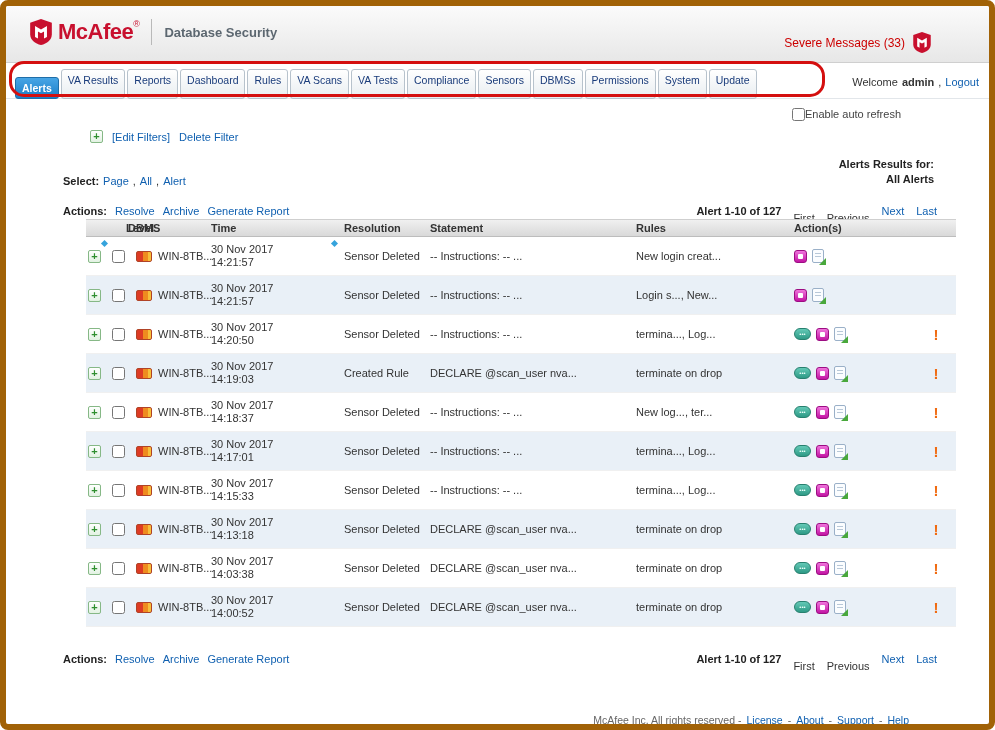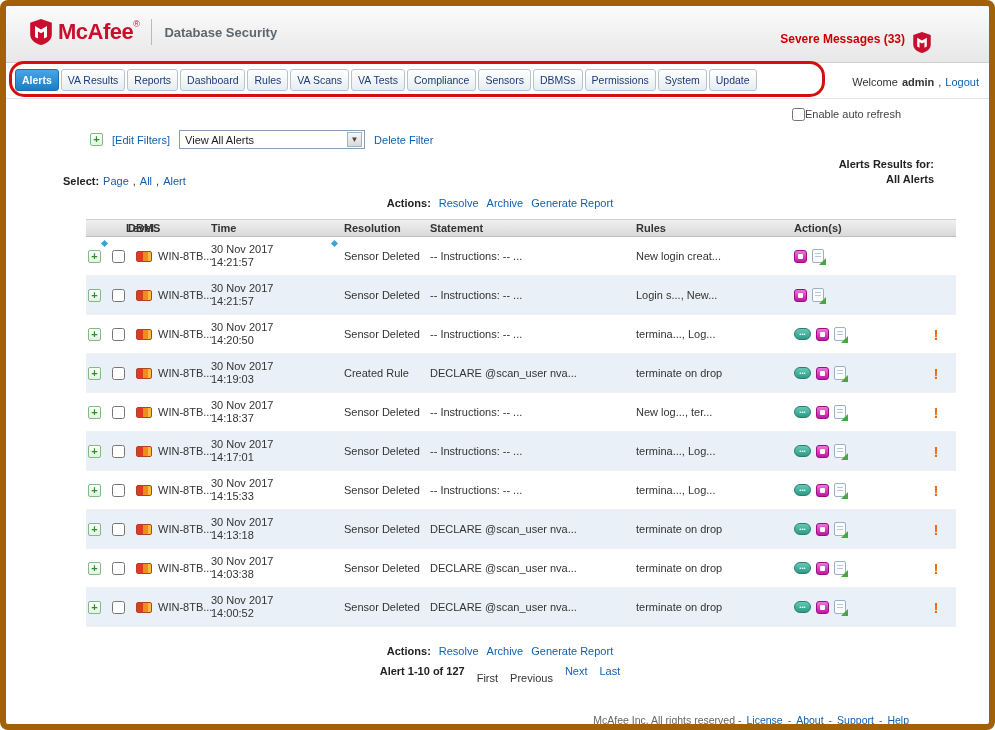--- a/index.html
+++ b/index.html
@@ -12,32 +12,32 @@
   
   .top-header { position:absolute; top:0; left:0; right:0; height:57px;
                 background:linear-gradient(#fbfbfb,#e7e7e7); border-bottom:1px solid #cfcfcf; }
   .brand-wrap { position:absolute; left:24px; top:13px; display:flex; align-items:center; }
   .shield { display:inline-flex; line-height:0; }
   .brand-text { color:var(--brand-red,#c8102e); font-size:22px; font-weight:bold;
                 letter-spacing:-0.5px; margin-left:6px; }
   .brand-sup { font-size:9px; vertical-align:top; font-weight:normal; }
   .brand-divider { width:1px; height:26px; background:#b9b9b9; margin:0 12px; }
   .product-name { color:#5c6770; font-size:13px; font-weight:bold; }
-  .severe-wrap { position:absolute; right:58px; bottom:9px; display:flex; align-items:flex-start; gap:8px;font-weight:bold; }
+  .severe-wrap { position:absolute; right:58px; bottom:9px; display:flex; align-items:center; gap:8px; }
   .severe-text { color:var(--severe-red,#cc0000); font-size:12px; cursor:pointer; }
 
   
   .tabbar { position:absolute; top:57px; left:0; right:0; height:36px; background:#fff;
             border-bottom:1px solid #e2e6ea; }
   .tabs { position:absolute; left:9px; top:6px; display:flex; gap:2px; }
   .tab { font-size:10.5px; color:var(--tab-text,#1a3c7b); padding:4px 6px;
          border:1px solid #b7c2cc; border-radius:3px; background:linear-gradient(#ffffff,#e8edf1);
          cursor:pointer; white-space:nowrap; }
   .tab.active { background:linear-gradient(#47a5e5,var(--active-tab-blue,#1b7ec7));
-                color:#fff; border-color:#1f6ea8; font-weight:bold; }
+                color:#fff; border-color:#1f6ea8; font-weight:bold;margin-top:8px; }
   .welcome { position:absolute; right:10px; top:13px; font-size:11px; color:#333;
              display:flex; gap:4px; align-items:center; }
   .welcome b { font-weight:bold; }
   .tab-annotation { position:absolute; left:3px; top:55px; width:816px; height:36px;
                     border:3px solid #d40f0f; border-radius:15px; pointer-events:none; z-index:5; }
 
   
   .lnk { color:var(--link-blue,#1060b0); cursor:pointer; text-decoration:none; }
   .lbl { font-weight:bold; color:#222; }
 
@@ -56,21 +56,21 @@
                    padding:0 2px 0 5px; font-size:11px; color:#222; cursor:pointer; }
   .arrow-box { width:15px; height:15px; background:linear-gradient(#f7f7f7,#d9d9d9);
                border:1px solid #a8b2bc; display:flex; align-items:center; justify-content:center;
                font-size:8px; color:#444; }
 
   .results-for { position:absolute; top:151px; right:55px; text-align:right; font-size:11px;
                  font-weight:bold; color:#222; line-height:15px; }
 
   .select-row { position:absolute; top:169px; left:57px; font-size:11px; display:flex; gap:4px; }
   .actions-row { position:absolute; left:57px; right:52px; font-size:11px;
-                 display:flex; justify-content:space-between; align-items:center;flex-direction:column; }
+                 display:flex; justify-content:space-between; align-items:center; }
   .actions-row.top { top:191px; }
   .actions-row.bottom { top:639px; }
   .actions-left { display:flex; gap:8px; }
   .pager { display:flex; gap:12px; align-items:center;justify-content:space-between; }
   .pager .range { font-weight:bold; color:#222; }
   .pager .pg-static { color:#333;margin-top:15px; }
 
   
   .table { position:absolute; top:213px; left:80px; width:870px; }
   .thead { position:relative; height:18px; background:linear-gradient(#f0f0f0,#d9d9d9);
@@ -172,24 +172,20 @@
   <div class="tab-annotation"></div>
 
   <div class="auto-refresh">
     <input type="checkbox" style="">
     <span>Enable auto refresh</span>
   </div>
 
   <div class="filter-row">
     <span class="expand-btn">+</span>
     <a class="lnk">[Edit Filters]</a>
-    <div class="filter-select">
-      <span>View All Alerts</span>
-      <span class="arrow-box">▼</span>
-    </div>
     <a class="lnk">Delete Filter</a>
   </div>
 
   <div class="results-for">
     <div>Alerts Results for:</div>
     <div>All Alerts</div>
   </div>
 
   <div class="select-row">
     <span class="lbl">Select:</span>

